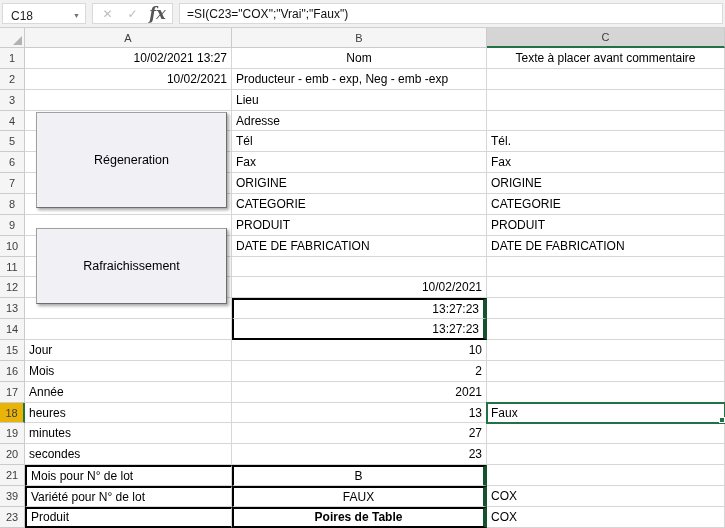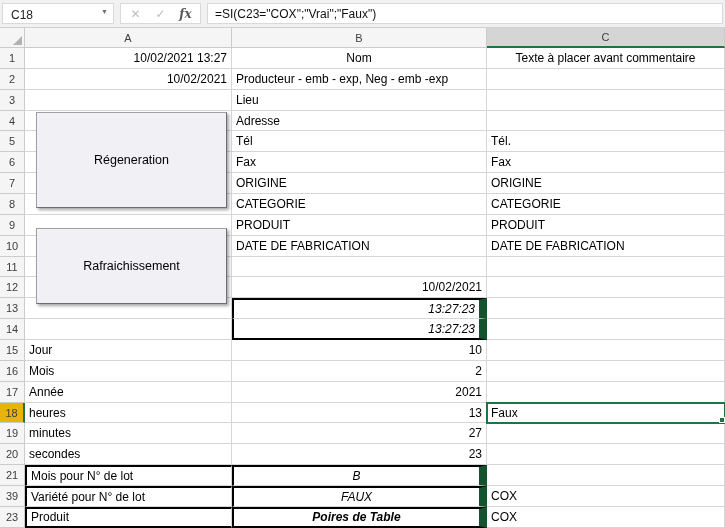--- a/index.html
+++ b/index.html
@@ -7,34 +7,34 @@
     width:725px;height:528px;overflow:hidden;position:relative;
     font-family:"Liberation Sans", sans-serif;background:#fff;
   }
   
   .formula-bar{
     position:absolute;top:0;left:0;width:725px;height:28px;box-sizing:border-box;
     background:#f1f1f1;border-bottom:1px solid #cfcfcf;
     display:flex;align-items:stretch;padding:3px 2px 3px 2px;
   }
   .name-box{
-    width:112px;background:#fff;border:1px solid #d9d9d9;box-sizing:border-box;
-    display:flex;padding:4px 3px 0 8px;font-size:12px;color:#222;
+    width:84px;background:#fff;border:1px solid #d9d9d9;box-sizing:border-box;
+    display:flex;align-items:center;padding:4px 3px 0 8px;font-size:12px;color:#222;
   }
   .nb-value{flex:1;}
   .nb-caret{font-size:7px;color:#707070;padding:0 2px;cursor:default;}
   .nb-gap{width:6px;}
   .fx-buttons{
     background:#fff;border:1px solid #d9d9d9;box-sizing:border-box;
     display:flex;align-items:center;padding:0 2px;
   }
   .fxb{width:25px;text-align:center;font-size:12px;color:#bdbdbd;cursor:default;}
   .fxb.fx{
     color:#565656;font-style:italic;font-weight:bold;
-    font-family:"DejaVu Serif", serif;font-size:12px;
+    font-family:"DejaVu Serif", serif;font-size:16px;
   }
   .formula-input{
     flex:1;background:#fff;border:1px solid #d9d9d9;box-sizing:border-box;margin-left:6px;
     display:flex;align-items:center;padding:0 7px;font-size:12px;color:#111;white-space:nowrap;overflow:hidden;
   }
   
   .grid{
     position:absolute;top:28px;left:0;width:725px;background:#fff;
     display:grid;grid-template-columns:25px 207px 255px 238px;
     grid-template-rows:20px repeat(23, 20.87px);
@@ -56,21 +56,21 @@
     box-sizing:border-box;border-right:1px solid #d6d6d6;border-bottom:1px solid #d6d6d6;
     font-size:12px;color:#000;padding:0 4px;display:flex;align-items:center;
     white-space:nowrap;overflow:hidden;cursor:default;background:#fff;
   }
   .align-right{justify-content:flex-end;}
   .align-center{justify-content:center;}
   .bold{font-weight:bold;}
   .bt{border-top:2px solid #000;}
   .bb{border-bottom:2px solid #000;}
   .bl{border-left:2px solid #000;}
-  .br{border-right:8px solid #14532d;font-style:italic;}
+  .br{border-right:4px solid #14532d;}
   .sel{outline:2px solid #217346;outline-offset:-1px;position:relative;z-index:2;overflow:visible;}
   .fill-handle{
     position:absolute;right:-1px;bottom:-1px;width:6px;height:6px;box-sizing:border-box;
     background:#217346;border:1px solid #fff;z-index:3;
   }
   
   .form-button{
     position:absolute;left:36px;z-index:4;box-sizing:border-box;
     background:#f0f0f5;border:1px solid #a0a0a0;
     border-right-color:#6e6e6e;border-bottom-color:#6e6e6e;

